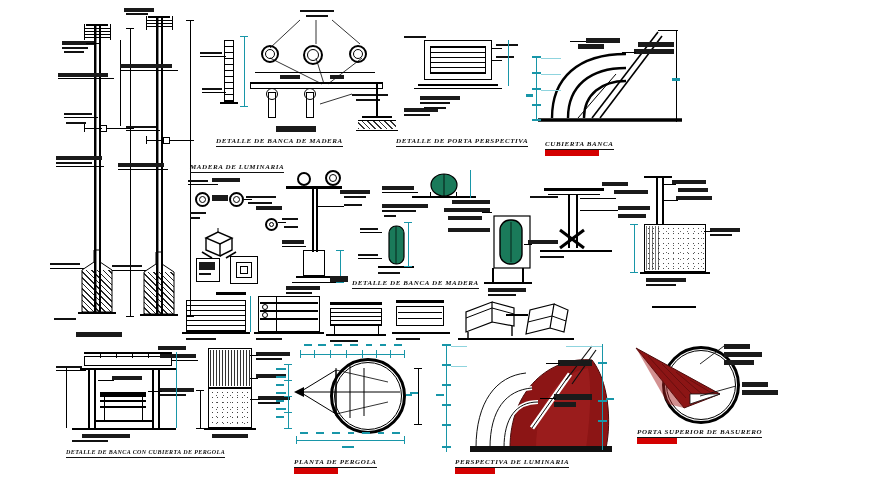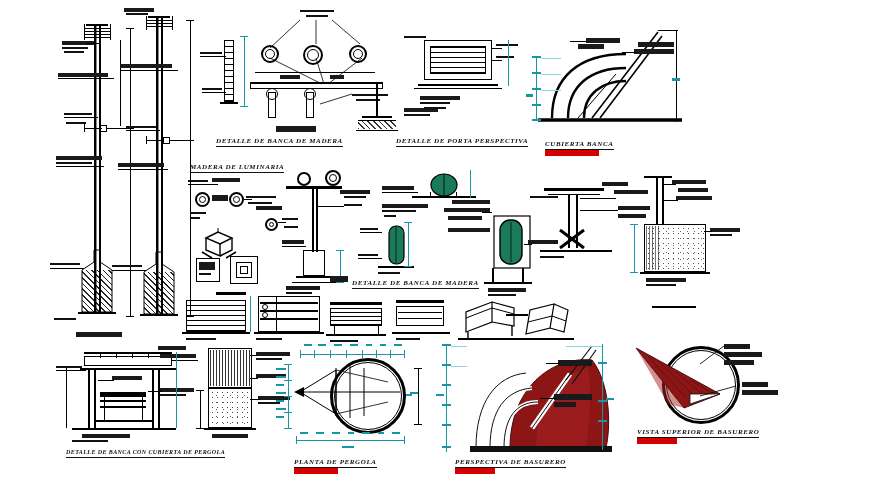--- a/index.html
+++ b/index.html
@@ -658,21 +658,21 @@
     <div class="tb2 abs" style="left:606px;top:398px;width:8px;background:#1896a8;"></div>
     <div class="ln cyl" style="left:566px;top:346px;width:36px;height:1px;"></div>
 
     <div class="tb4" style="left:558px;top:360px;width:34px;height:6px;"></div>
     <div class="ln hl" style="left:546px;top:363px;width:14px;"></div>
     <div class="tb4" style="left:554px;top:394px;width:38px;height:6px;"></div>
     <div class="tb4" style="left:554px;top:402px;width:22px;height:5px;"></div>
     <div class="ln hl" style="left:540px;top:398px;width:16px;"></div>
   </div>
 
-  <div class="title" style="left:455px;top:458px;">PERSPECTIVA DE BASURERO</div>
+  <div class="title" style="left:455px;top:458px;">PERSPECTIVA DE LUMINARIA</div>
   <div class="redbar" style="left:455px;top:468px;width:40px;"></div>
 
   <div class="abs" style="left:0;top:0;">
     <div class="circ" style="left:662px;top:346px;width:78px;height:78px;border-width:3px;"></div>
     <div class="circ" style="left:666px;top:350px;width:70px;height:70px;border-width:1px;"></div>
     <svg width="110" height="100" style="left:628px;top:338px;">
       <path d="M8,10 L92,56 L56,70 Z" fill="#8c1515" stroke="#4a0a0a" stroke-width="1"></path>
       <path d="M8,10 L56,70 L40,66 Z" fill="#a52222" opacity=".5"></path>
       <line x1="20" y1="18" x2="58" y2="60" stroke="#5a0c0c" stroke-width=".7"></line>
       <line x1="34" y1="26" x2="66" y2="58" stroke="#5a0c0c" stroke-width=".7"></line>
@@ -682,20 +682,20 @@
       <line x1="72" y1="58" x2="108" y2="48" stroke="#111" stroke-width=".9"></line>
       <line x1="72" y1="26" x2="96" y2="8" stroke="#111" stroke-width=".9"></line>
     </svg>
     <div class="tb4" style="left:724px;top:344px;width:26px;height:5px;"></div>
     <div class="tb4" style="left:724px;top:352px;width:38px;height:5px;"></div>
     <div class="tb4" style="left:724px;top:360px;width:30px;height:5px;"></div>
     <div class="tb4" style="left:742px;top:382px;width:26px;height:5px;"></div>
     <div class="tb4" style="left:742px;top:390px;width:36px;height:5px;"></div>
   </div>
 
-  <div class="title" style="left:637px;top:428px;">VISTA SUPERIOR DE BASURERO</div>
+  <div class="title" style="left:637px;top:428px;">PORTA SUPERIOR DE BASURERO</div>
   <div class="redbar" style="left:637px;top:438px;width:40px;"></div>
 
   <div class="ln" style="left:216px;top:292px;width:30px;height:3px;"></div>
   <div class="ln" style="left:652px;top:306px;width:44px;height:2px;"></div>
   <div class="ln" style="left:506px;top:314px;width:22px;height:2px;"></div>
 
 </div>
 
 </body></html>

